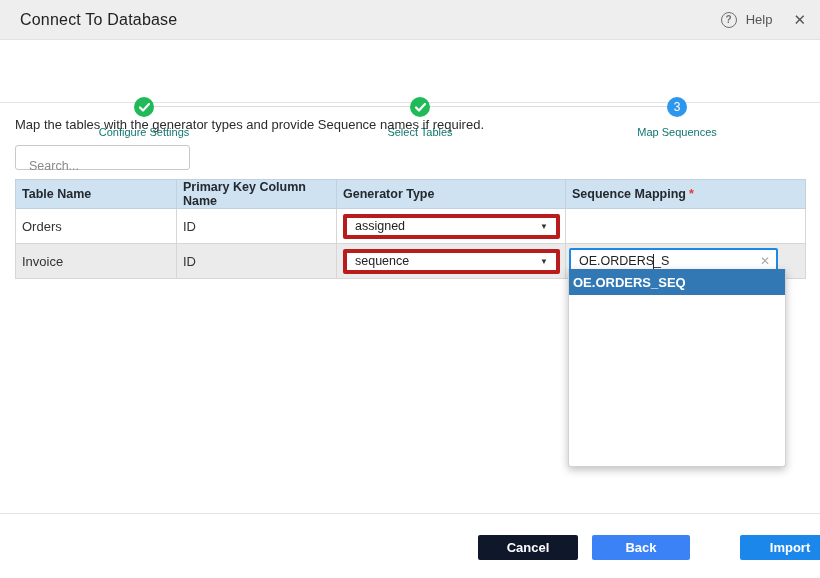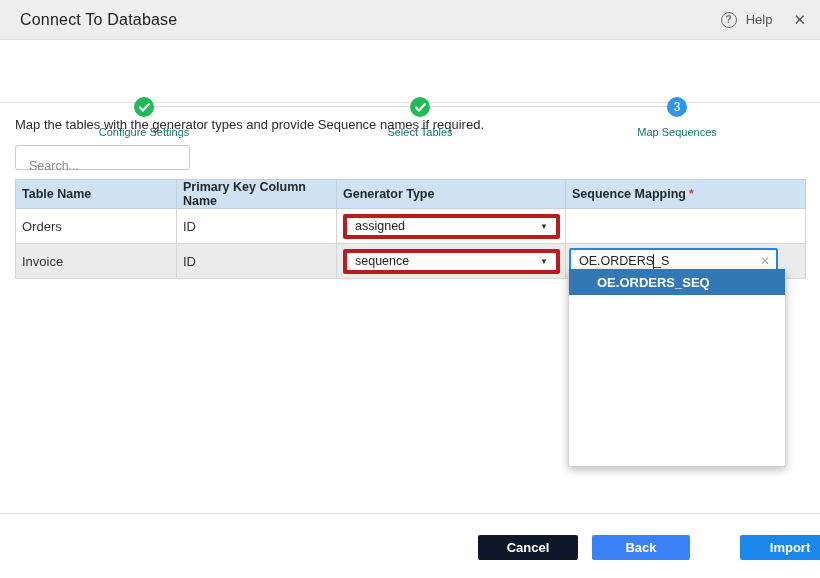--- a/index.html
+++ b/index.html
@@ -56,21 +56,21 @@
   .seq-input-wrap input { width:100%; height:100%; border:2px solid #1e88e5; border-radius:2px;
                           font-size:12.5px; padding:0 24px 0 8px; outline:none; color:#222;
                           font-family:"Liberation Sans","DejaVu Sans",sans-serif; background:#fff; }
   .caret-bar { position:absolute; left:84px; top:6px; width:1px; height:15px; background:#222; }
   .clear-icon { position:absolute; right:8px; top:6px; font-size:12px; color:#a8a8a8; cursor:pointer; }
 
   
   .dropdown { position:absolute; left:568px; top:269px; width:218px; height:198px; background:#fff;
               border:1px solid #d2d2d2; border-top:none; border-radius:0 0 3px 3px;
               box-shadow:0 3px 8px rgba(0,0,0,.25); z-index:5; }
-  .dd-option { height:26px; display:flex; align-items:center; padding-left:28px;
+  .dd-option { height:26px; display:flex; align-items:center; padding-left:4px;
                font-size:13px; cursor:pointer; }
   .dd-option.hl { background:#3278b5; color:#fff; font-weight:700; }
 
   
   .footer-sep { position:absolute; top:513px; left:0; width:820px; height:1px; background:#e3e3e3; }
   .btn { position:absolute; top:535px; height:25px; border:none; border-radius:2px;
          font-size:13px; font-weight:600; color:#fff; cursor:pointer;
          font-family:"Liberation Sans","DejaVu Sans",sans-serif; }
   .btn-cancel { left:478px; width:100px; background:#0f172a; }
   .btn-back   { left:592px; width:98px;  background:#3b82f6; }

